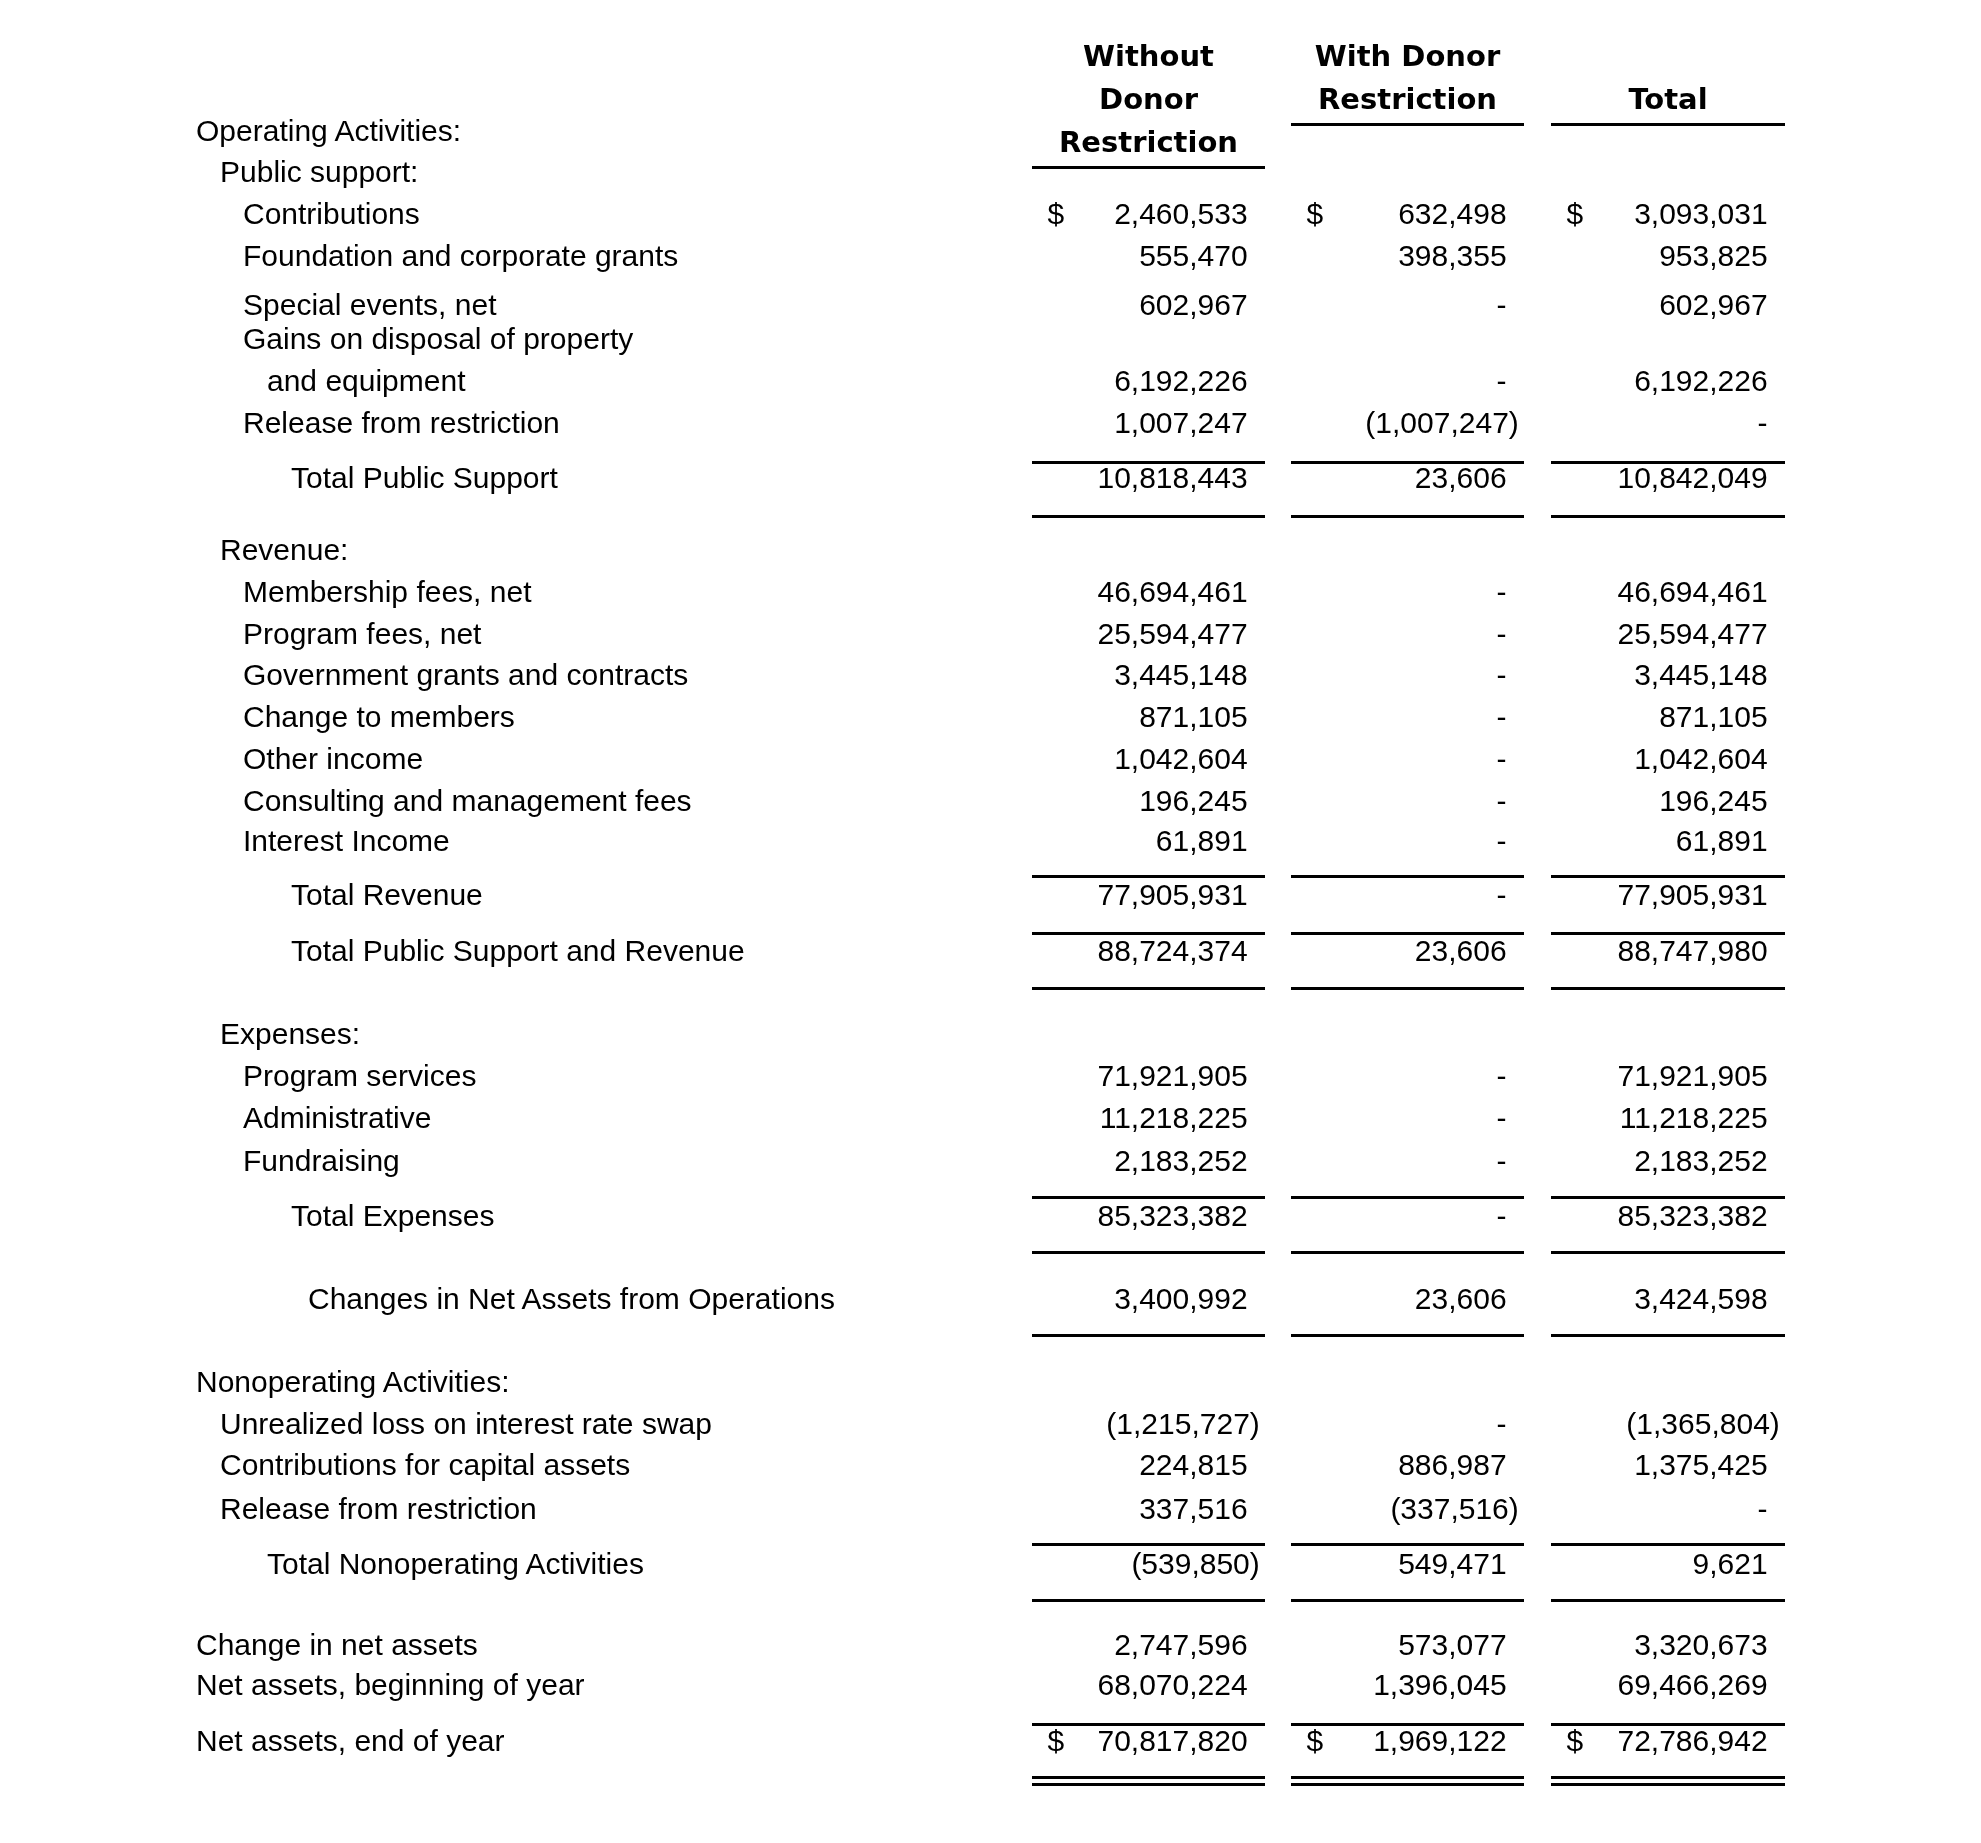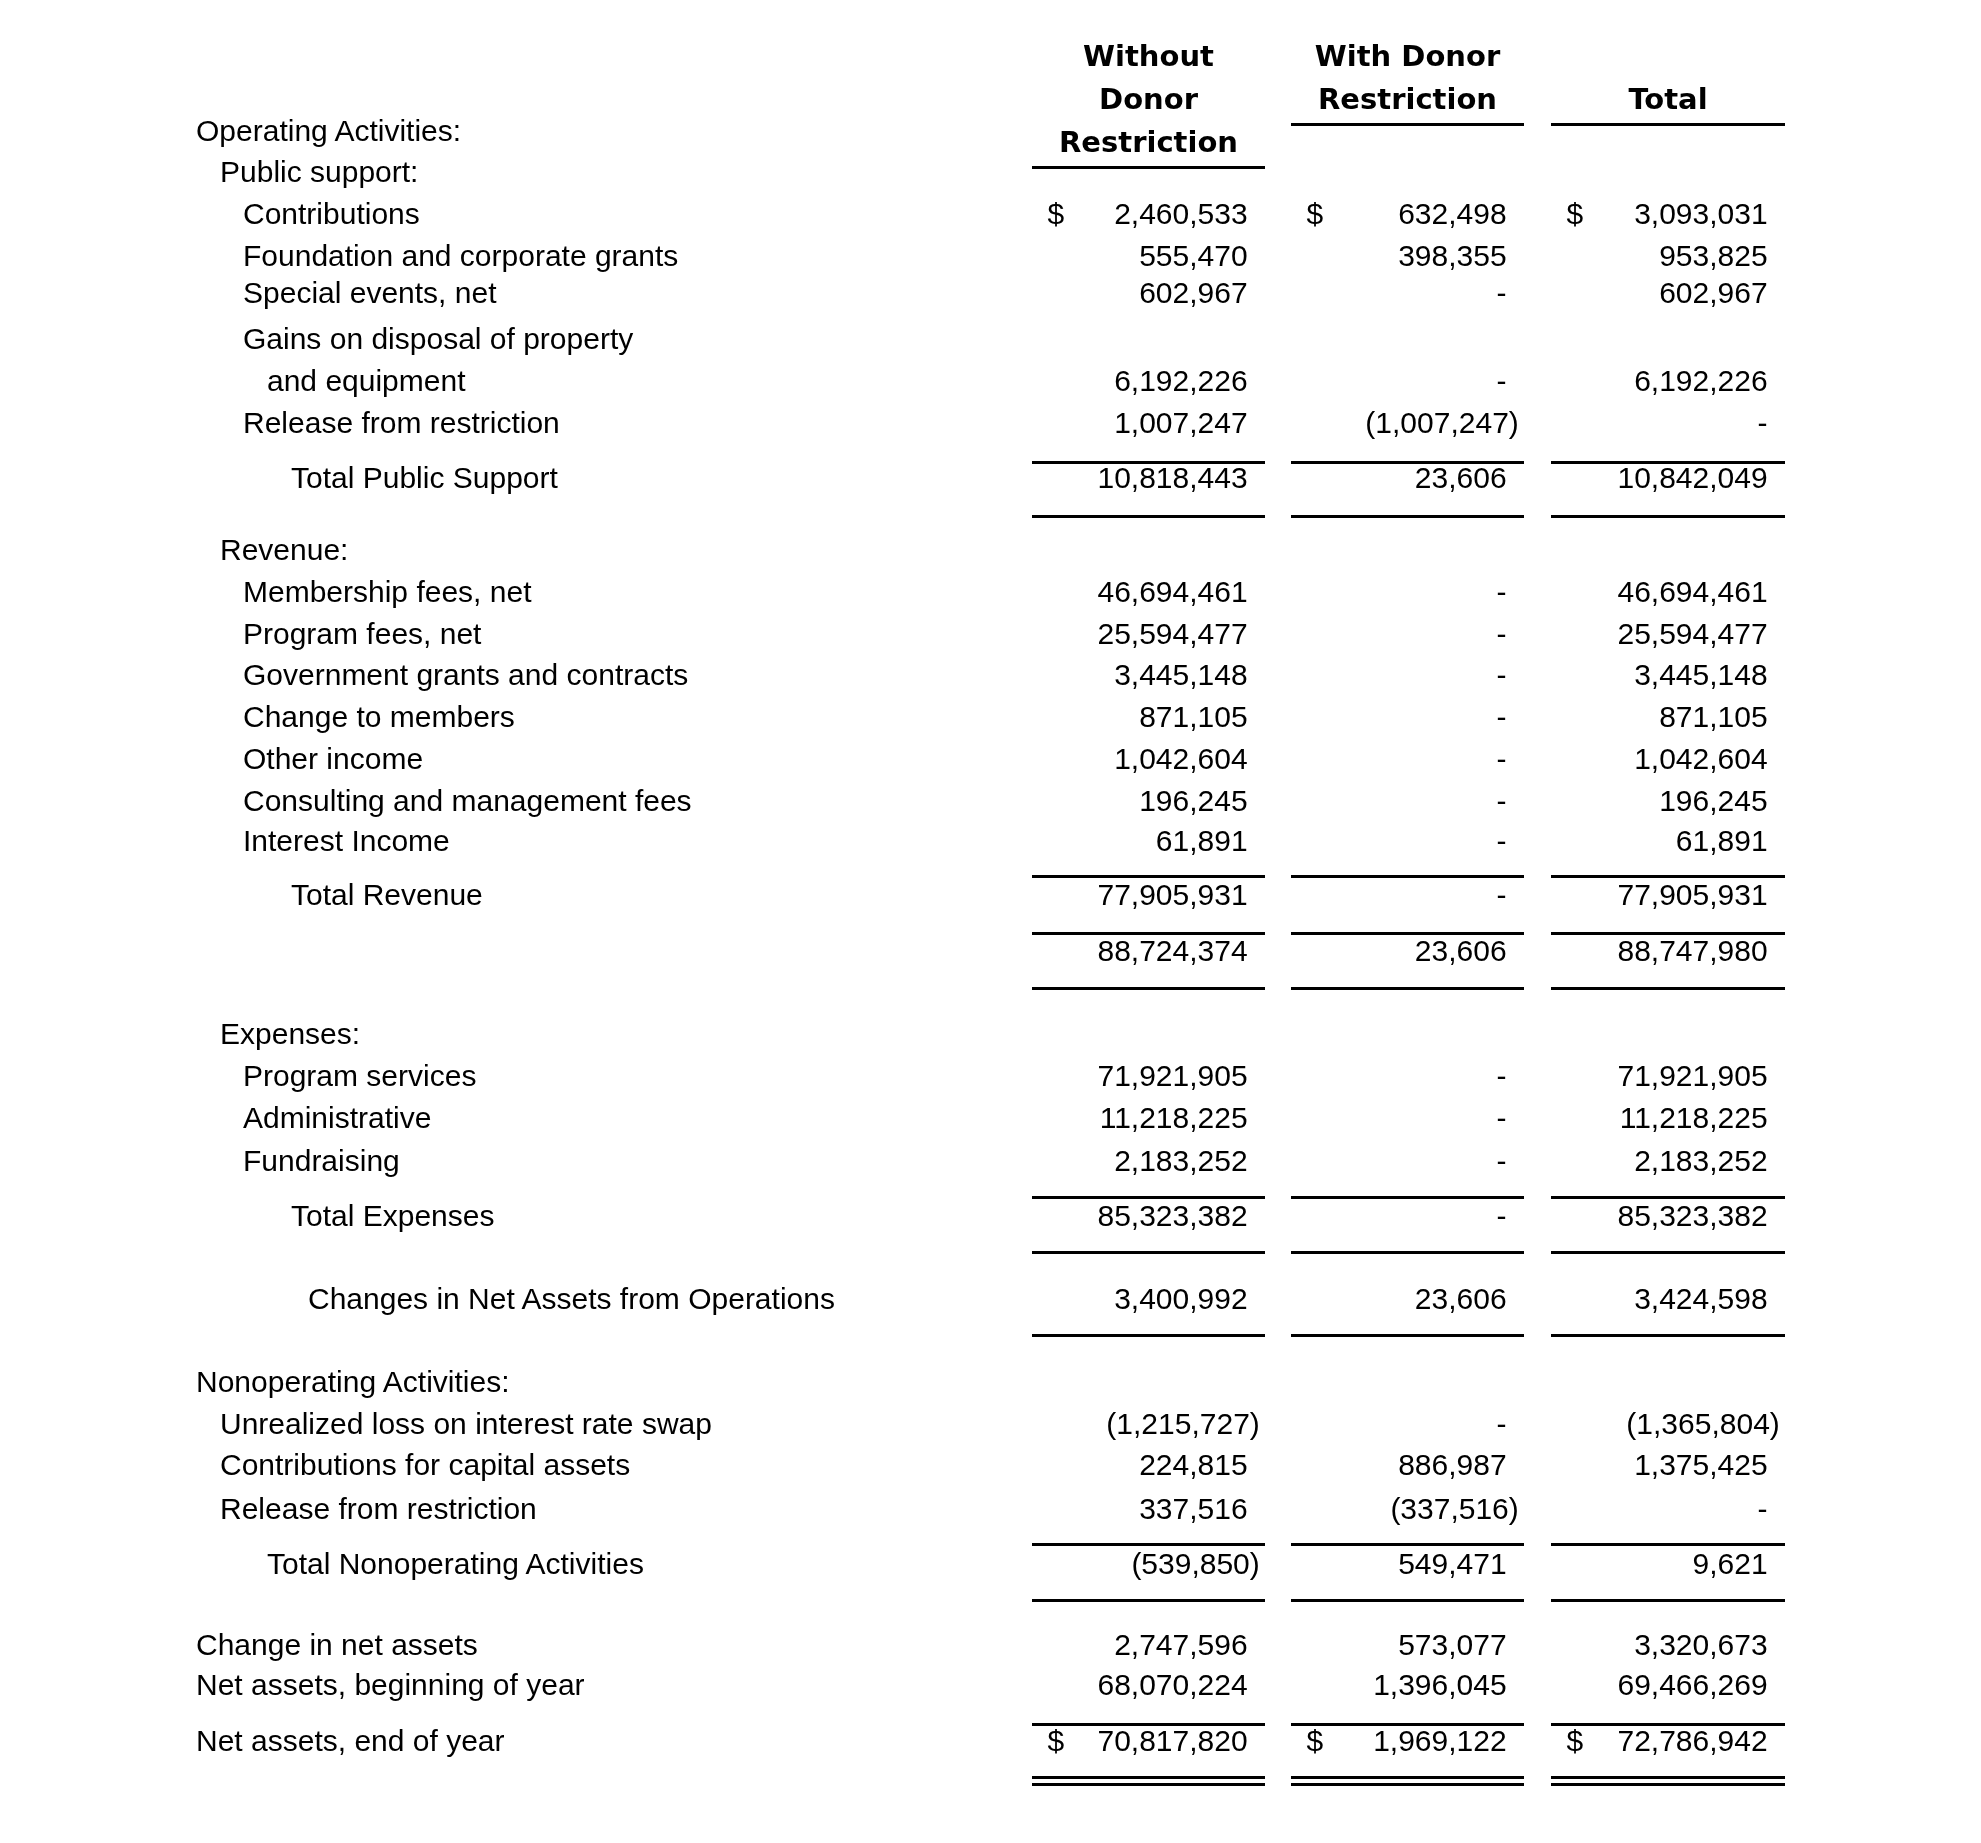--- a/index.html
+++ b/index.html
@@ -66,21 +66,21 @@
       <div class="cell c1">
         <span class="num">555,470</span>
       </div>
       <div class="cell c2">
         <span class="num">398,355</span>
       </div>
       <div class="cell c3">
         <span class="num">953,825</span>
       </div>
     </div>
-    <div class="row" style="top: 272px; text-align: center;">
+    <div class="row" style="top: 284px; text-align: center;">
       <span class="lbl" style="left: 243px;">Special events, net</span>
       <div class="cell c1">
         <span class="num">602,967</span>
       </div>
       <div class="cell c2">
         <span class="num">-</span>
       </div>
       <div class="cell c3">
         <span class="num">602,967</span>
       </div>
@@ -229,20 +229,21 @@
         <span class="num">-</span>
       </div>
       <div class="cell c3">
         <span class="num">77,905,931</span>
       </div>
     </div>
     <div class="line" style="left: 1032px; width: 233px; top: 932px;"></div>
     <div class="line" style="left: 1291px; width: 233px; top: 932px;"></div>
     <div class="line" style="left: 1551px; width: 234px; top: 932px;"></div>
     <div class="row" style="top: 930px;">
+      <span class="lbl" style="left: 291px;">Total Public Support and Revenue</span>
       <div class="cell c1">
         <span class="num">88,724,374</span>
       </div>
       <div class="cell c2">
         <span class="num">23,606</span>
       </div>
       <div class="cell c3">
         <span class="num">88,747,980</span>
       </div>
     </div>

